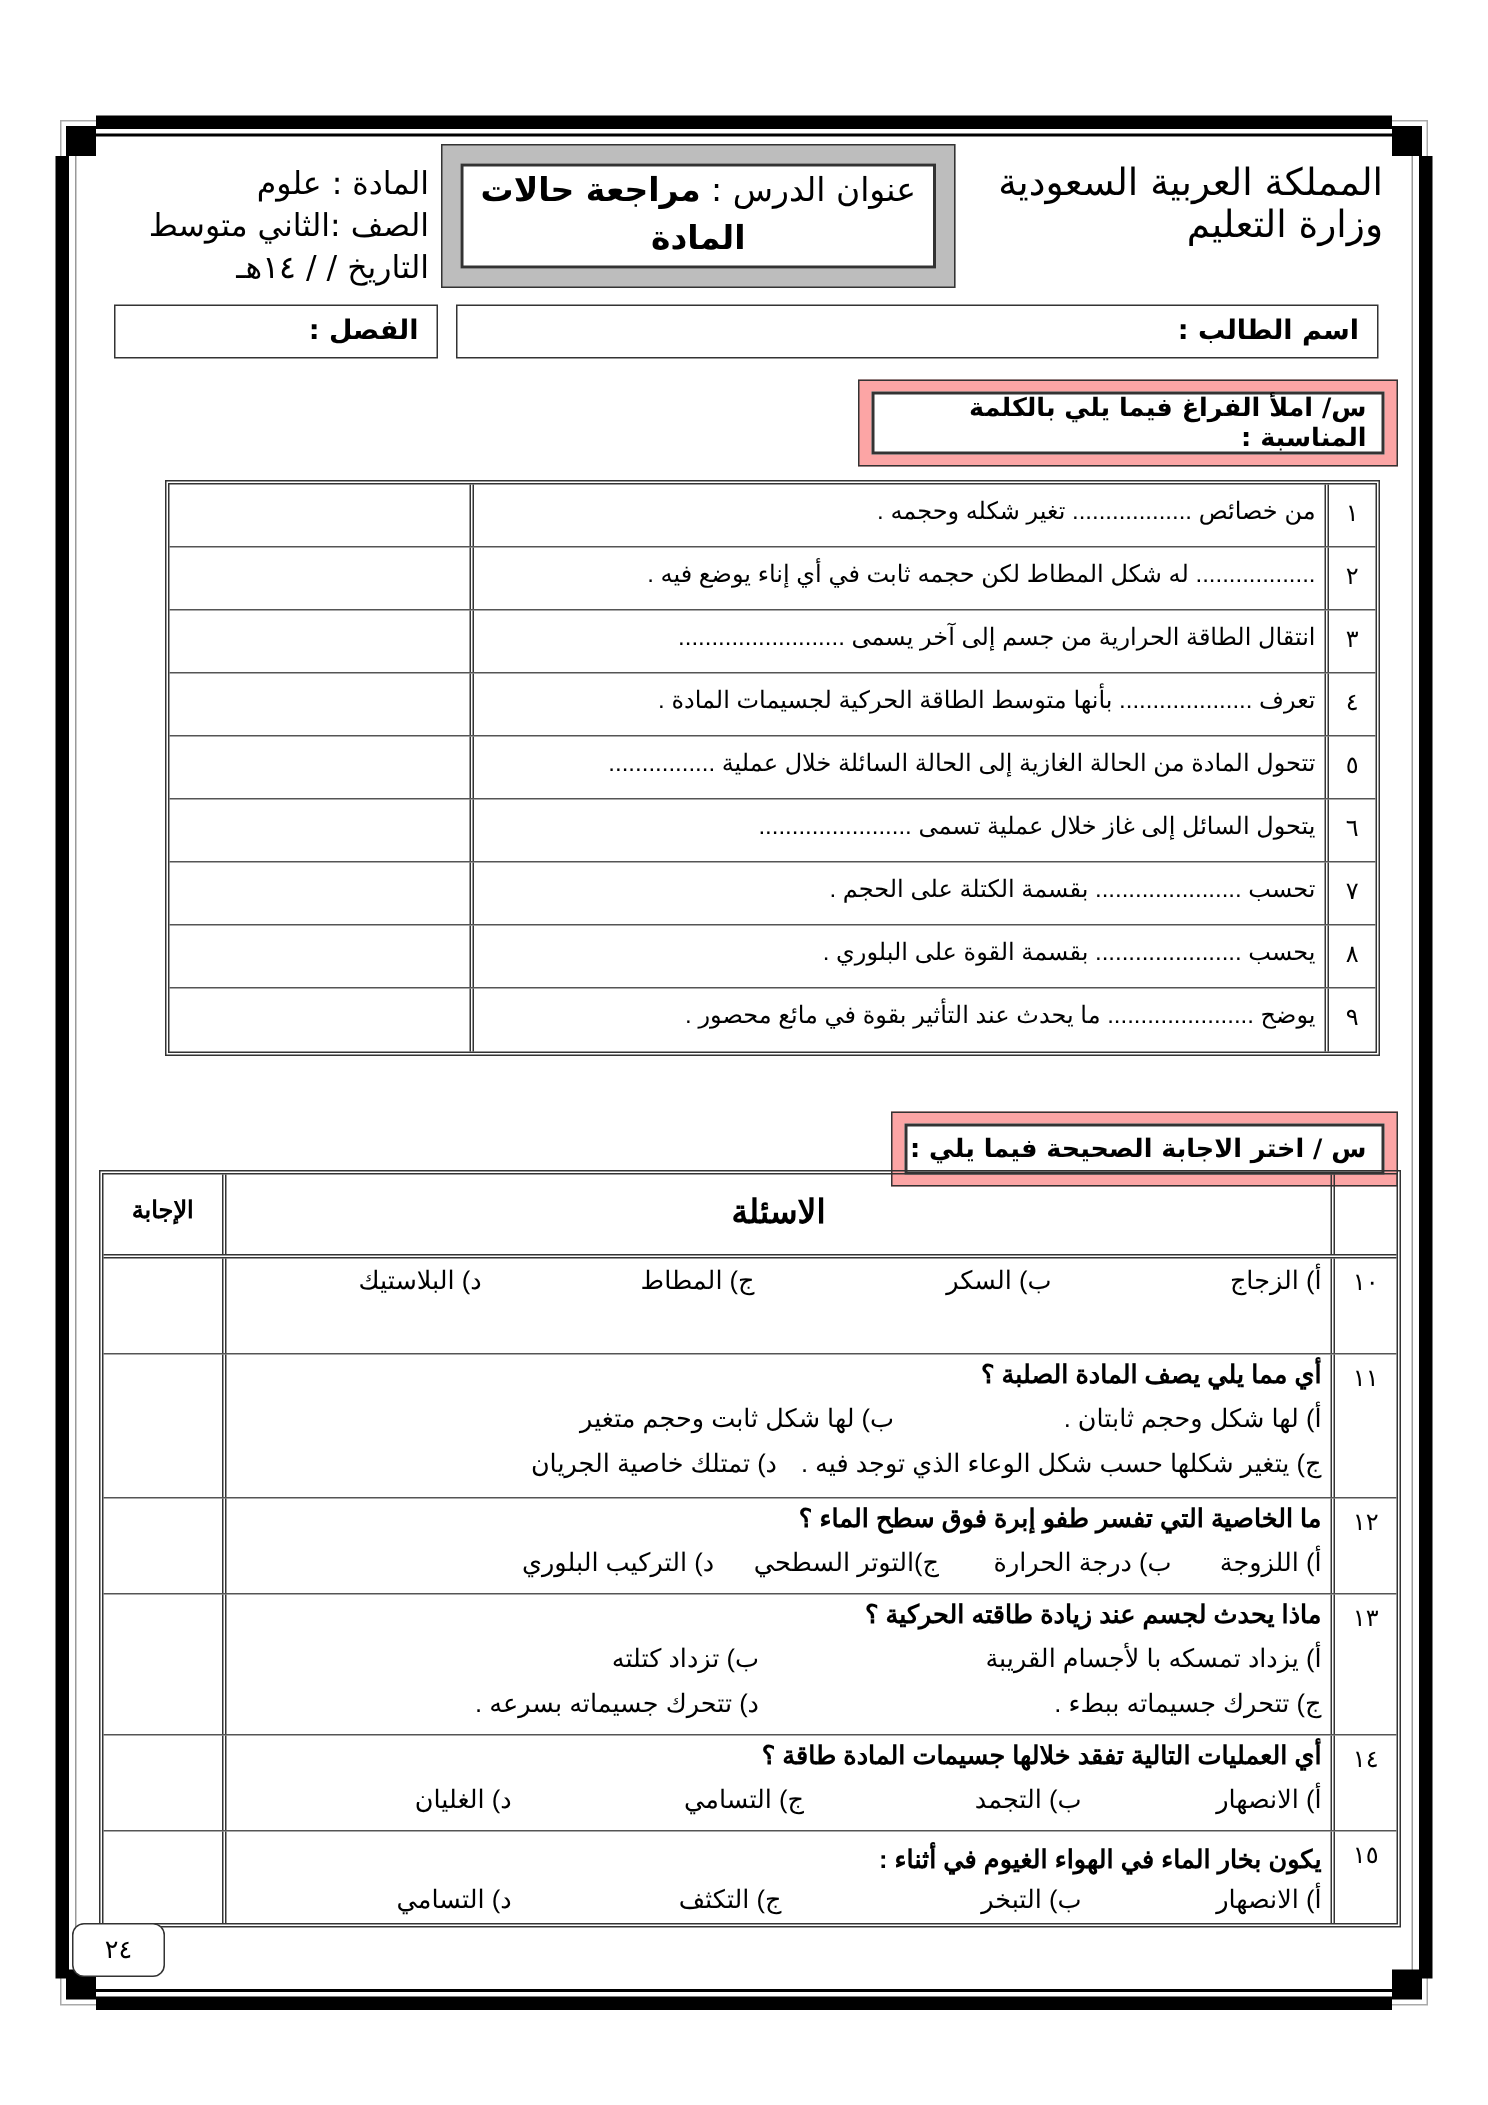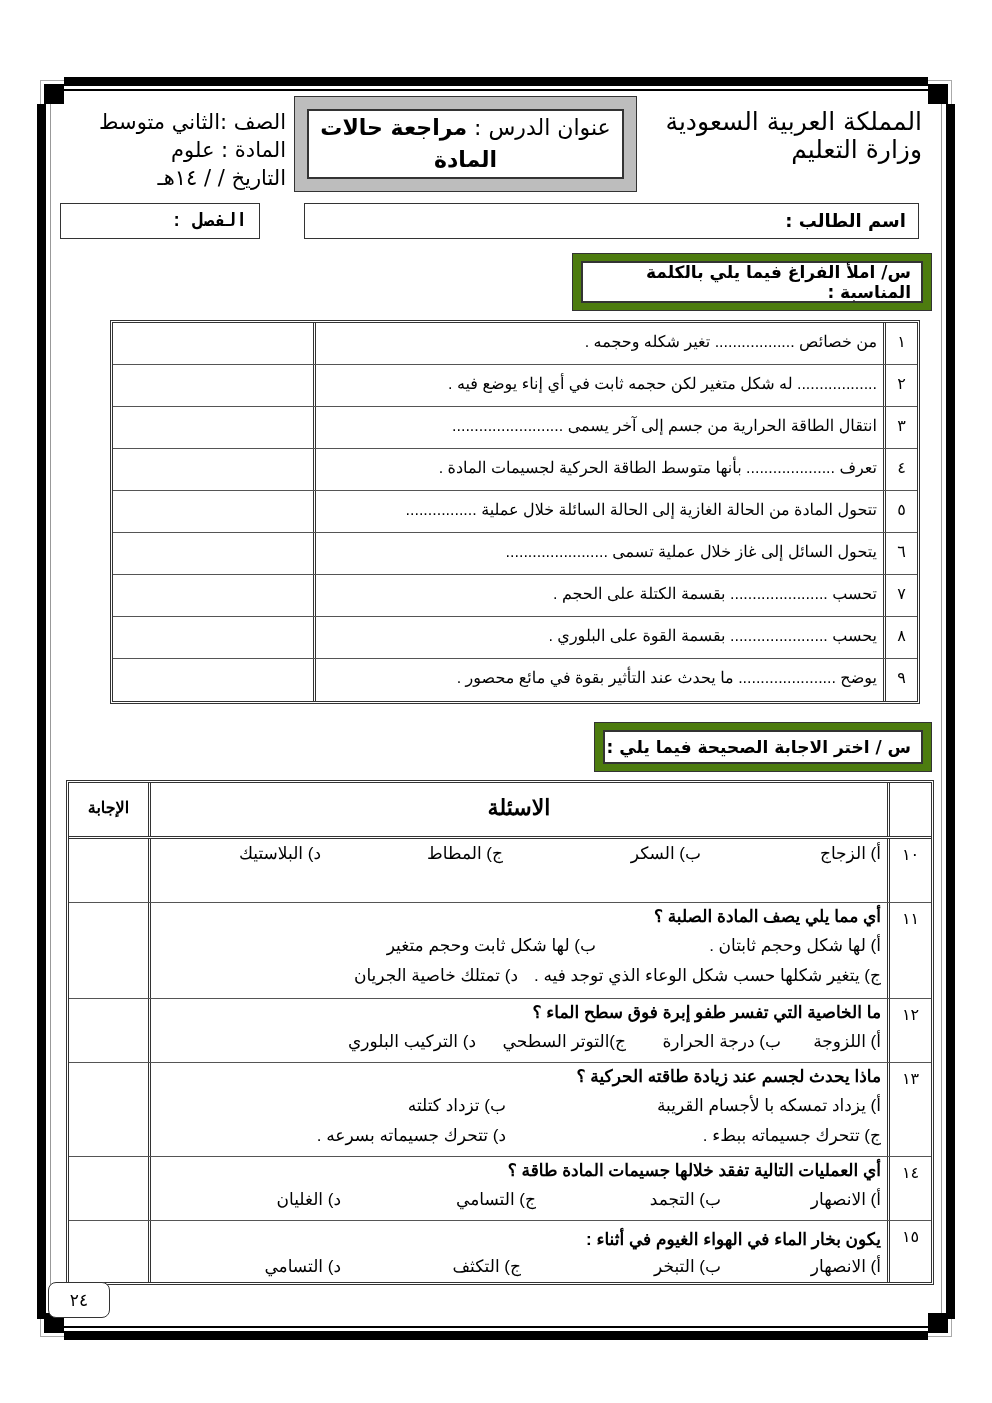--- a/index.html
+++ b/index.html
@@ -29,29 +29,29 @@
   .title-box { left:294px; top:96px; width:343px; height:96px; background:#bdbdbd;
                border:1px solid #333; box-sizing:border-box; }
   .title-inner { position:absolute; left:12px; top:12px; right:12px; bottom:12px; background:#fff;
                  border:2px solid #333; box-sizing:border-box; display:flex; align-items:center;
                  justify-content:center; text-align:center; font-size:22px; line-height:32px; padding:2px 8px; }
   .title-inner b { font-family:"DejaVu Sans", sans-serif; }
 
   .info-box { height:36px; border:1.5px solid #333; box-sizing:border-box; background:#fff;
               font-weight:bold; font-size:18px; line-height:34px; padding-right:12px; }
   .student-box { left:304px; top:203px; width:615px; }
-  .class-box { left:60px; top:203px; width:200px;font-family:Liberation Mono, monospace; }
-
-  
-  .banner { background:#4d7c0f; border:1px solid #333; box-sizing:border-box; }
+  .class-box { left:76px; top:203px; width:216px; }
+
+  
+  .banner { background:#fca5a5; border:1px solid #333; box-sizing:border-box; }
   .banner-inner { position:absolute; left:8px; top:7px; right:8px; bottom:7px; background:#fff;
                   border:2px solid #333; box-sizing:border-box; font-weight:bold; font-size:17px;
                   display:flex; align-items:center; padding-right:10px; }
   .banner1 { left:572px; top:253px; width:360px; height:58px; }
-  .banner2 { left:594px; top:722px; width:338px; height:50px; }
+  .banner2 { left:594px; top:741px; width:338px; height:50px; }
 
   
   .fb-table { left:110px; top:320px; width:810px; height:384px; border:3px double #333;
               box-sizing:border-box; }
   .fb-row { position:absolute; left:0; right:0; height:42px; border-bottom:1.5px solid #555; box-sizing:border-box; }
   .fb-row:last-child { border-bottom:none; }
   .fb-num { position:absolute; right:0; top:0; width:34px; height:100%; border-left:3px double #333;
             text-align:center; font-size:16px; line-height:38px; box-sizing:border-box; }
   .fb-text { position:absolute; right:40px; top:0; width:440px; height:100%;
              font-family:"Liberation Sans", sans-serif; font-size:16px; line-height:38px; white-space:nowrap; }
@@ -101,22 +101,22 @@
 
 <div class="abs title-box">
   <div class="title-inner">
     <div>
       <span>عنوان الدرس : </span><b>مراجعة حالات المادة</b>
     </div>
   </div>
 </div>
 
 <div class="abs hdr-left">
+  <div>المادة : علوم</div>
   <div>الصف :الثاني متوسط</div>
-  <div>المادة : علوم</div>
   <div>التاريخ   /   /   ١٤هـ</div>
 </div>
 
 <div class="abs info-box student-box">
   <span>اسم الطالب :</span>
 </div>
 <div class="abs info-box class-box">
   <span>الفصل :</span>
 </div>
 
@@ -125,21 +125,21 @@
 </div>
 
 <div class="abs fb-table">
   <div class="fb-row" style="top:0">
     <div class="fb-num">١</div>
     <div class="fb-text">من خصائص .................. تغير شكله وحجمه .</div>
     <div class="fb-ans"></div>
   </div>
   <div class="fb-row" style="top:42px">
     <div class="fb-num">٢</div>
-    <div class="fb-text">.................. له شكل متغير لكن حجمه ثابت في أي إناء يوضع فيه .</div>
+    <div class="fb-text">.................. له شكل المطاط لكن حجمه ثابت في أي إناء يوضع فيه .</div>
     <div class="fb-ans"></div>
   </div>
   <div class="fb-row" style="top:84px">
     <div class="fb-num">٣</div>
     <div class="fb-text">انتقال الطاقة الحرارية من جسم إلى آخر يسمى .........................</div>
     <div class="fb-ans"></div>
   </div>
   <div class="fb-row" style="top:126px">
     <div class="fb-num">٤</div>
     <div class="fb-text">تعرف .................... بأنها متوسط الطاقة الحركية لجسيمات المادة .</div>

